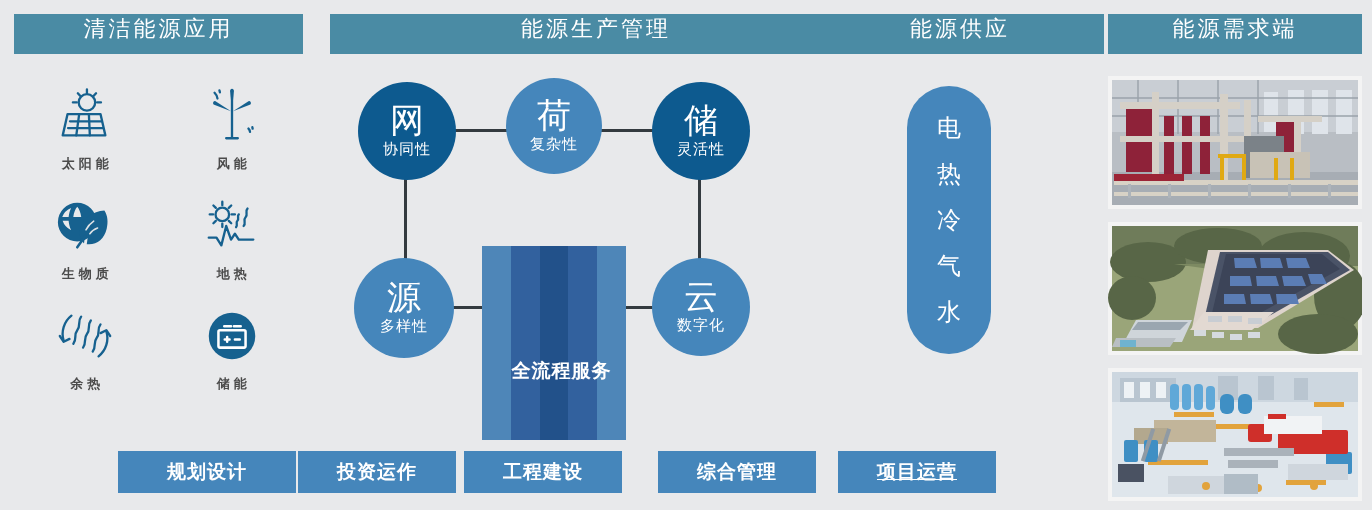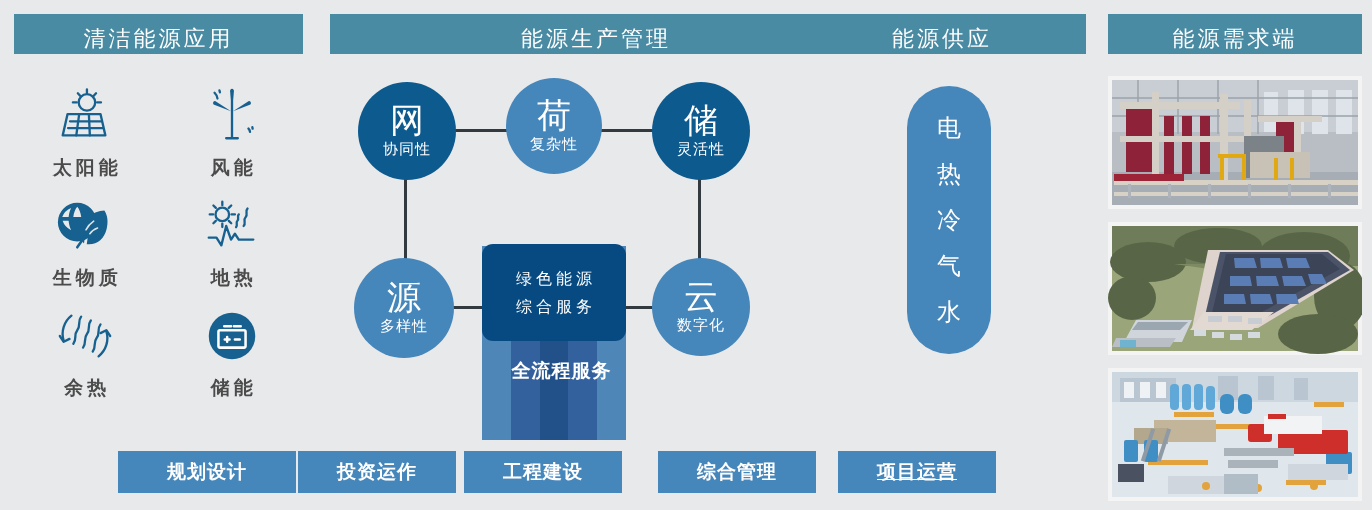--- a/index.html
+++ b/index.html
@@ -16,29 +16,29 @@
     background: #e8e9eb;
   }
 
   
   .hdr {
     position: absolute;
     height: 40px;
     background: #4a8ba4;
     color: #ffffff;
     display: flex;
-    align-items: flex-end;
+    align-items: flex-start;
     justify-content: center;
     font-size: 22px;
     letter-spacing: 3px;
     font-weight: 400;
   }
   #hdr-clean  { left: 14px;   top: 14px; width: 289px; }
   #hdr-prod   { left: 330px;  top: 14px; width: 532px; }
-  #hdr-supply { left: 798px;  top: 14px; width: 288px; }
+  #hdr-supply { left: 816px;  top: 14px; width: 288px; }
   #hdr-demand { left: 1108px; top: 14px; width: 254px; }
 
   
   #clean-grid {
     position: absolute;
     left: 14px;
     top: 78px;
     width: 289px;
     height: 330px;
     display: grid;
@@ -57,21 +57,21 @@
   .icon-art {
     width: 64px;
     height: 64px;
     display: flex;
     align-items: center;
     justify-content: center;
   }
   .icon-art svg { display: block; }
   .icon-label {
     margin-top: 7px;
-    font-size: 19px;
+    font-size: 13px;
     font-weight: bold;
     letter-spacing: 4px;
     text-indent: 4px;
     color: #4b4b4b;
     white-space: nowrap;
   }
 
   
   #diagram {
     position: absolute;
@@ -376,24 +376,20 @@
   </div>
 
   <div id="center-stack">
     <div id="stripes">
       <i id="stripe-1"></i>
       <i id="stripe-2"></i>
       <i id="stripe-3"></i>
       <i id="stripe-4"></i>
       <i id="stripe-5"></i>
     </div>
-    <div id="green-card">
-      <span class="line">绿色能源</span>
-      <span class="line">综合服务</span>
-    </div>
     <div id="full-service">全流程服务</div>
   </div>
 
 </div>
 
 <div id="supply-capsule">
   <span class="ch">电</span>
   <span class="ch">热</span>
   <span class="ch">冷</span>
   <span class="ch">气</span>

